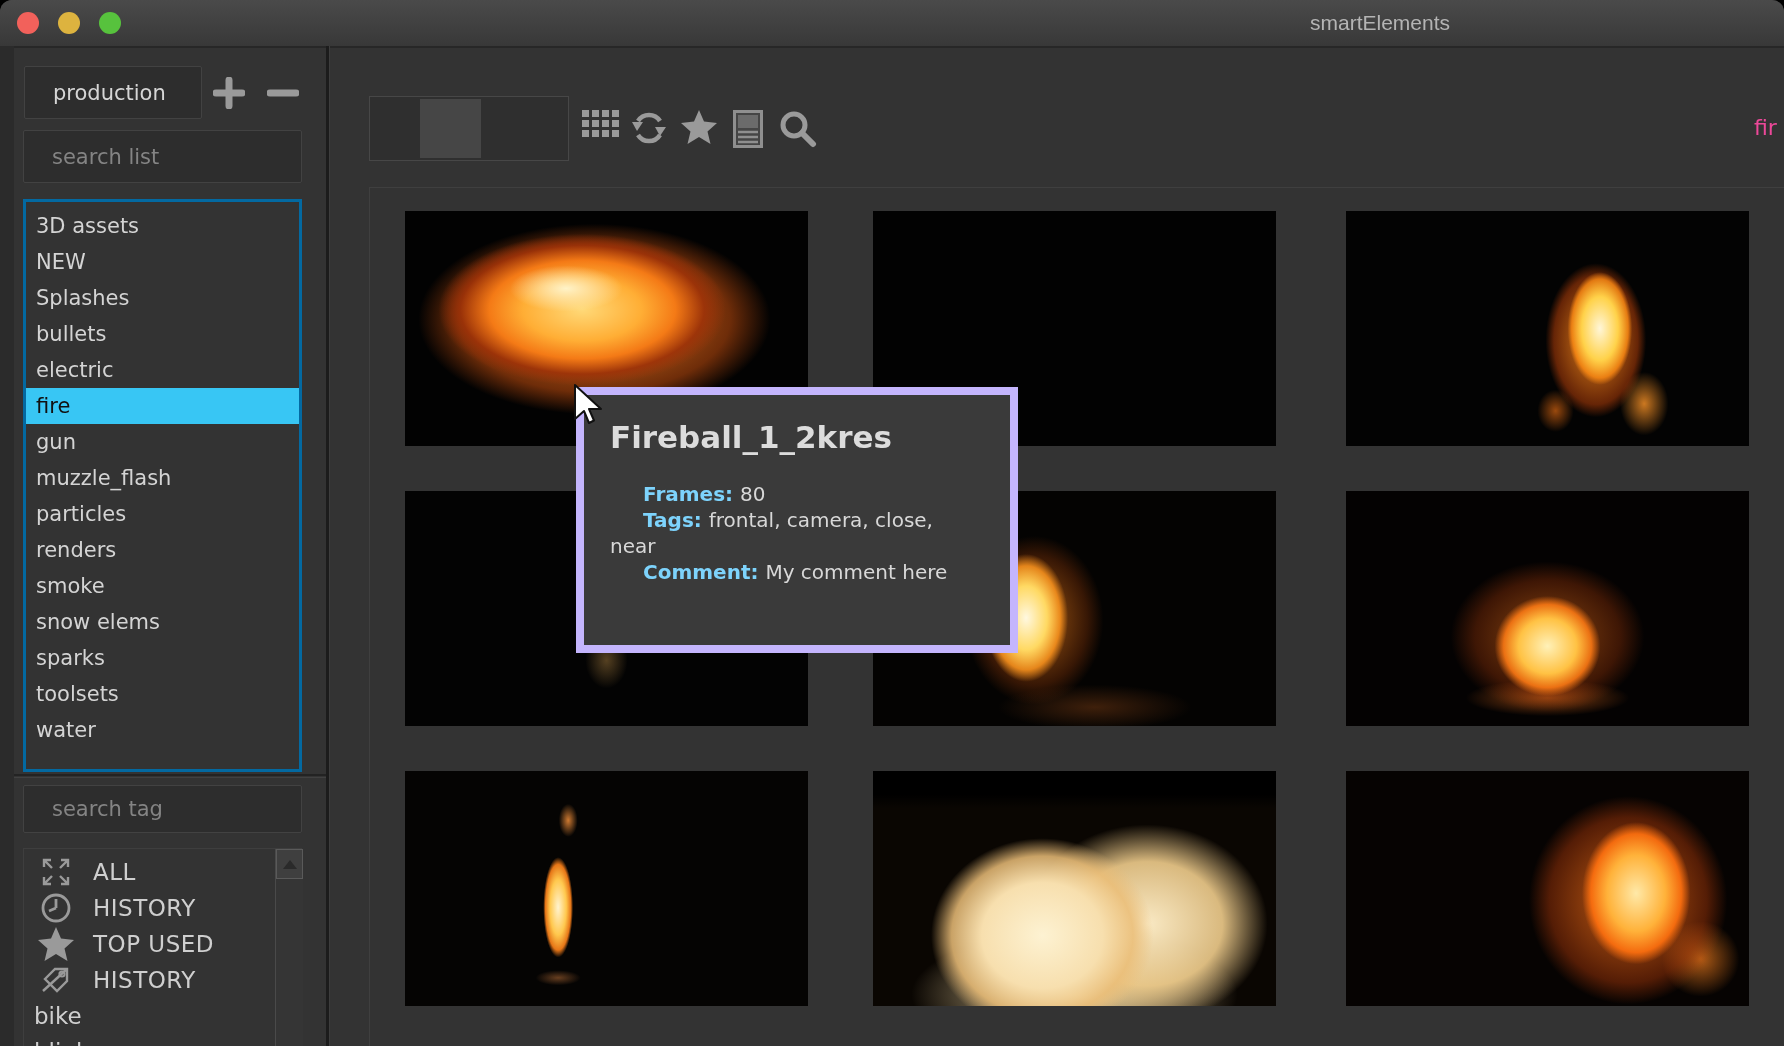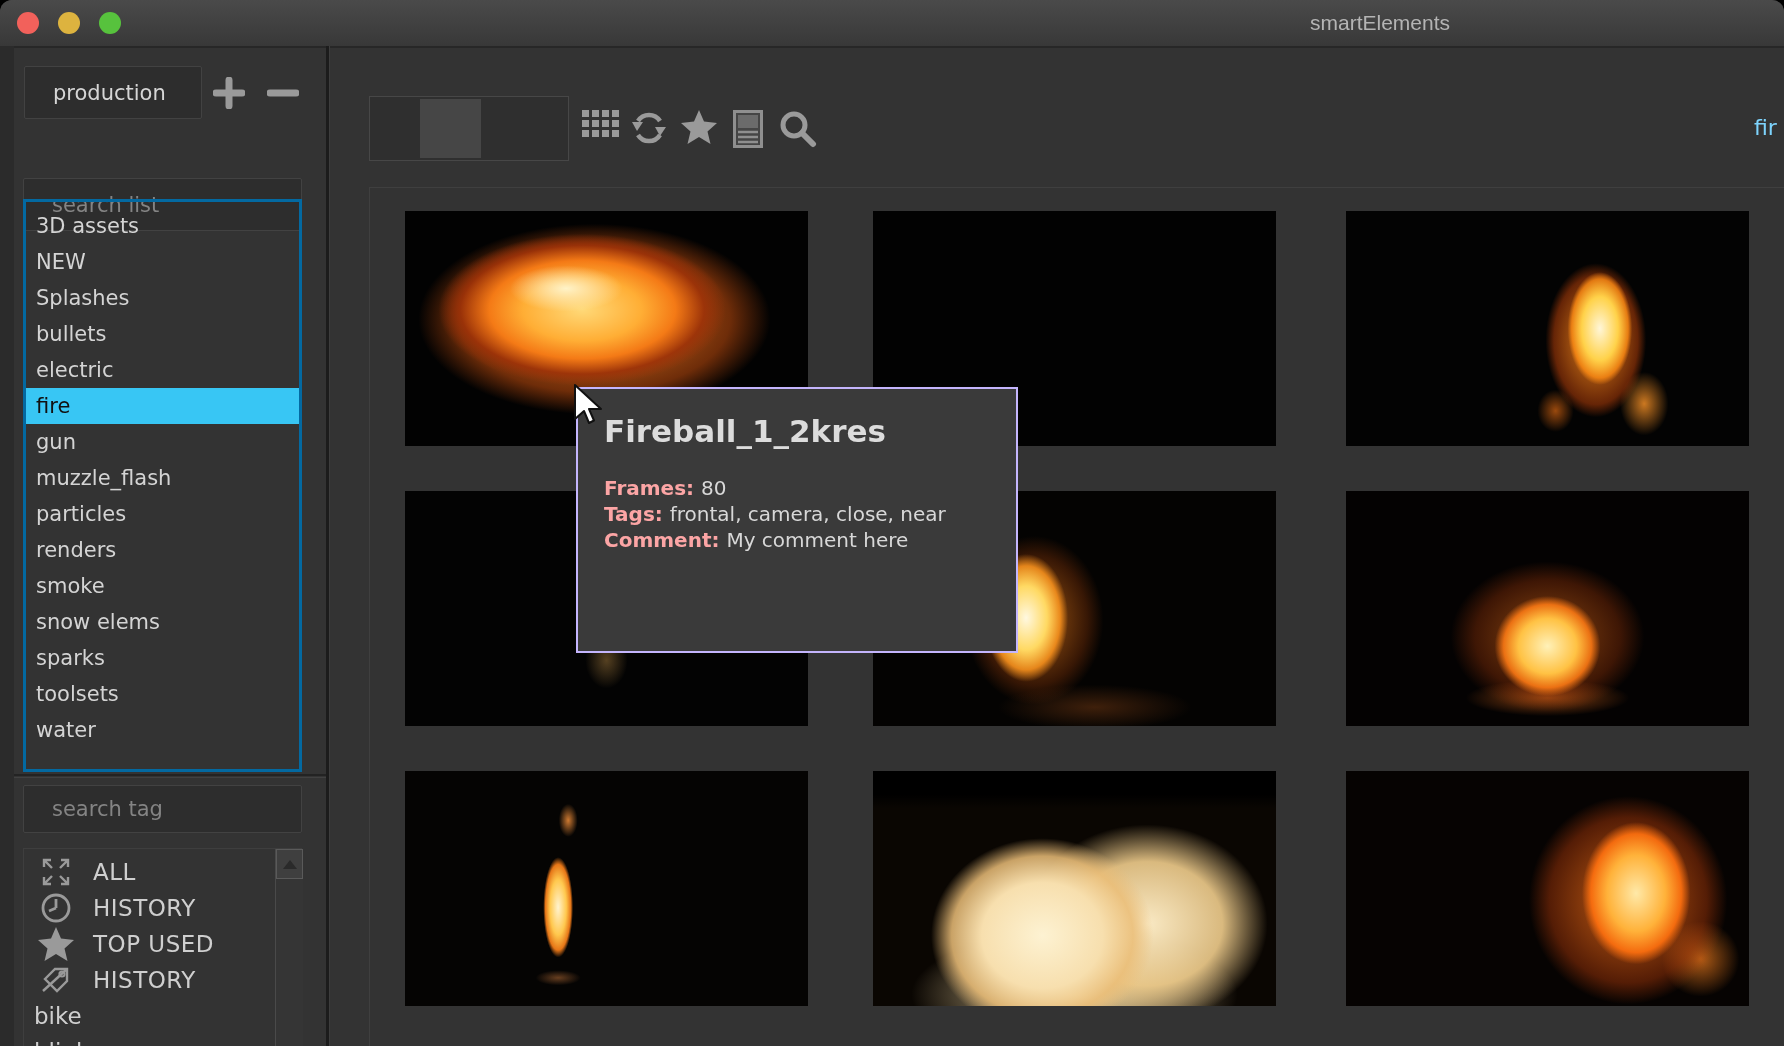--- a/index.html
+++ b/index.html
@@ -17,21 +17,21 @@
     font-size:21px;color:#b4b4b4;font-family:"Liberation Sans",sans-serif;}
 
   
   #edge-strip{position:absolute;left:0;top:46px;width:14px;bottom:0;background:#2b2b2b;}
   #splitter{position:absolute;left:326px;top:46px;width:3px;bottom:0;background:#1c1c1c;border-right:1px solid #3d3d3d;}
   .inputbox{position:absolute;background:#2d2d2d;border:1px solid #424242;border-radius:2px;
     color:#d6d6d6;font-size:21px;padding:0 28px;outline:none;box-sizing:border-box;
     font-family:"DejaVu Sans",sans-serif;}
   .inputbox::placeholder{color:#848484;opacity:1;}
   #profile-input{left:24px;top:66px;width:178px;height:53px;}
-  #search-list-input{left:23px;top:130px;width:279px;height:53px;margin-top:48px;}
+  #search-list-input{left:23px;top:130px;width:279px;height:53px;}
   #search-tag-input{left:23px;top:785px;width:279px;height:48px;}
   .iconbtn{position:absolute;width:32px;height:32px;background:transparent;border:none;padding:0;cursor:pointer;}
   #add-list-btn{left:213px;top:77px;}
   #remove-list-btn{left:267px;top:77px;}
 
   #list-box{position:absolute;left:23px;top:199px;width:279px;height:573px;
     border:3px solid #0369a1;box-sizing:border-box;padding-top:6px;overflow:hidden;}
   .li{height:36px;line-height:36px;padding-left:10px;font-size:21px;color:#d4d4d4;cursor:default;}
   .li.sel{background:#38c6f4;color:#111111;}
 
@@ -49,21 +49,21 @@
   #scroll-up-btn{position:absolute;left:0;top:0;width:100%;height:30px;background:#3f3f3f;border:1px solid #5a5a5a;
     box-sizing:border-box;display:flex;align-items:center;justify-content:center;padding:0;}
   #scroll-up-btn .arr{width:0;height:0;border-left:7px solid transparent;border-right:7px solid transparent;border-bottom:9px solid #2a2a2a;}
 
   
   #size-slider{position:absolute;left:369px;top:96px;width:200px;height:65px;background:#2f2f2f;
     border:1px solid #474747;box-sizing:border-box;}
   #slider-handle{position:absolute;left:50px;top:2px;width:61px;height:59px;background:#464646;}
   .tool-icon{position:absolute;top:110px;background:transparent;border:none;padding:0;cursor:pointer;}
   #current-list-label{position:absolute;right:0px;top:112px;width:30px;height:32px;line-height:32px;
-    overflow:hidden;font-size:22px;color:#7dd3fc;}
+    overflow:hidden;font-size:22px;color:#ec4899;}
 
   
   #panel-top-border{position:absolute;left:369px;top:187px;right:0;height:1px;background:#3f3f3f;}
   #panel-left-border{position:absolute;left:369px;top:187px;width:1px;bottom:0;background:#3f3f3f;}
 
   .thumb{position:absolute;width:403px;height:235px;background:#020202;cursor:pointer;}
   .v-fireball{background:
     radial-gradient(ellipse 20% 14% at 40% 33%, #fff3c8, rgba(255,220,120,0) 70%),
     radial-gradient(ellipse 42% 38% at 44% 42%, #ffd978 0%, #ffae35 35%, #f47a16 55%, rgba(160,50,8,.85) 72%, rgba(40,8,2,0) 85%),
     radial-gradient(ellipse 56% 52% at 47% 46%, rgba(255,140,40,.9) 0%, rgba(200,80,15,.55) 60%, rgba(0,0,0,0) 78%),
@@ -101,24 +101,24 @@
     radial-gradient(ellipse 45% 30% at 50% 95%, #f3dba6, rgba(0,0,0,0) 90%),
     #0a0602;}
   .v-swirl{background:
     radial-gradient(ellipse 16% 36% at 72% 52%, #ffe9a8 0%, #ffb23a 45%, rgba(250,110,15,.95) 70%, rgba(0,0,0,0) 84%),
     radial-gradient(ellipse 30% 54% at 70% 55%, rgba(250,120,25,.8), rgba(180,60,10,.45) 65%, rgba(0,0,0,0) 82%),
     radial-gradient(ellipse 12% 20% at 88% 80%, rgba(250,130,30,.7), rgba(0,0,0,0) 80%),
     #060302;}
 
   
   #tooltip{position:absolute;left:576px;top:387px;width:442px;height:266px;box-sizing:border-box;
-    background:#3a3a3a;border:2px solid #c4b5fd;padding:24px 26px;z-index:5;}
+    background:#3a3a3a;border:8px solid #c4b5fd;padding:24px 26px;z-index:5;}
   #tooltip-title{font-size:31px;font-weight:bold;color:#dcdcdc;margin:0 0 26px 0;}
   .tt-row{font-size:20px;line-height:26px;color:#d8d8d8;}
-  .tt-row b{color:#fca5a5;}
+  .tt-row b{color:#7dd3fc;margin-left:33px;}
 
   #cursor{position:absolute;left:571px;top:381px;z-index:9;}
 </style>
 </head>
 <body>
 
 <div id="window">
 
   <div id="titlebar">
     <div class="light" id="light-red"></div>

